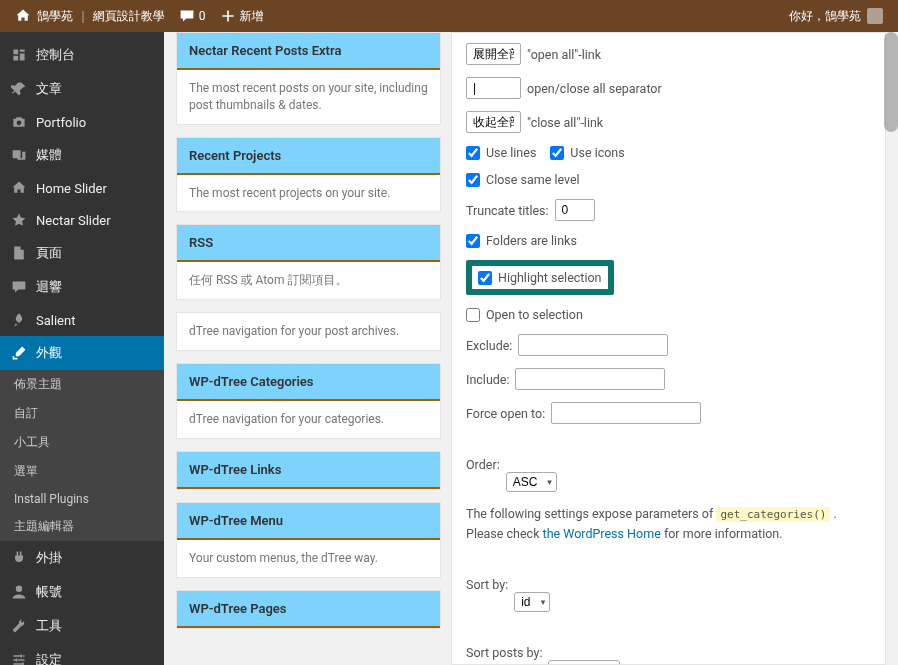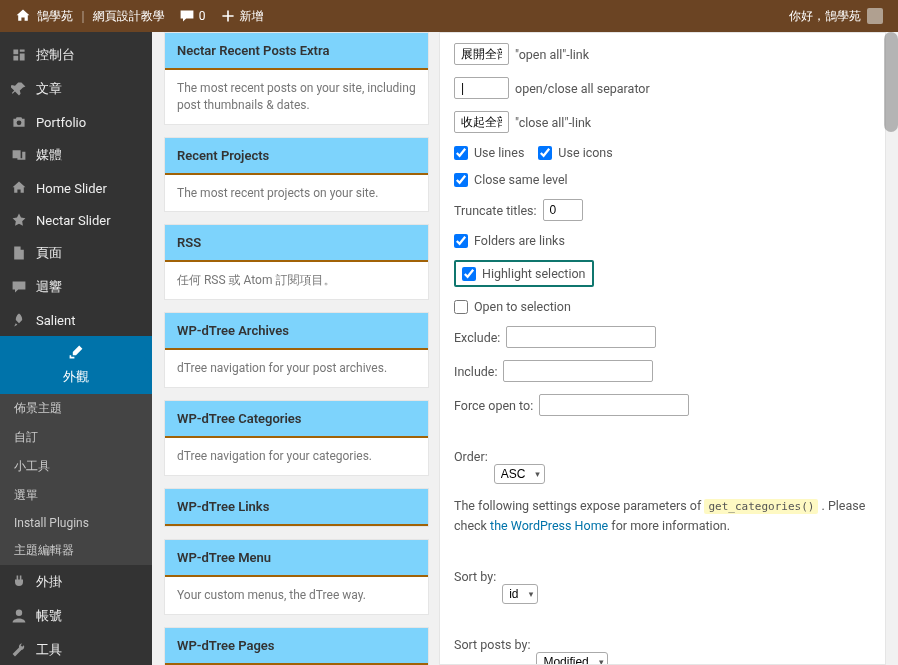--- a/index.html
+++ b/index.html
@@ -4,44 +4,44 @@
 <style>
 * { box-sizing: border-box; margin: 0; padding: 0; }
 body { font-family: -apple-system, BlinkMacSystemFont, "Segoe UI", Roboto, sans-serif; font-size: 13px; color: #444; background: #f1f1f1; width: 898px; height: 665px; overflow: hidden; position: relative; }
 .toolbar { height: 32px; background: #6b4423; color: #fff; display: flex; align-items: center; padding: 0 8px; font-size: 12px; }
 .toolbar .tb-item { display: flex; align-items: center; padding: 0 7px; height: 32px; color: #fff; cursor: pointer; }
 .toolbar .tb-right { margin-left: auto; display: flex; align-items: center; }
 .toolbar .sep { color: rgba(255,255,255,0.6); margin: 0 4px; }
 .toolbar svg, .sidebar svg { width: 16px; height: 16px; fill: currentColor; }
 .toolbar .avatar { width: 16px; height: 16px; background: #b0a090; margin-left: 6px; border-radius: 2px; }
 .main { display: flex; height: calc(665px - 32px); }
-.sidebar { width: 152px; background: #333; color: #ccc; flex-shrink: 0; padding-top: 6px; }
+.sidebar { width: 164px; background: #333; color: #ccc; flex-shrink: 0; padding-top: 6px; }
 .sidebar .item { display: flex; align-items: center; padding: 8px 10px; cursor: pointer; color: #eee; gap: 8px; font-size: 13px; }
-.sidebar .item.active { background: #0073aa; color: #fff; position: relative; flex-direction: column; }
+.sidebar .item.active { background: #0073aa; color: #fff; position: relative; }
 .sidebar .item.active::after { content: ""; position: absolute; right: -8px; top: 50%; transform: translateY(-50%); border: 8px solid transparent; border-left-color: #0073aa; }
 .sidebar .icon { width: 18px; display: flex; justify-content: center; color: #999; }
 .sidebar .item.active .icon { color: #fff; }
 .sidebar .sub { background: #444; }
 .sidebar .sub .subitem { padding: 6px 10px 6px 14px; font-size: 12px; color: #ccc; cursor: pointer; }
 .content { flex: 1; display: flex; padding: 0 12px; overflow: hidden; background: #f1f1f1; gap: 10px; }
 .widgets-col { flex: 0 0 265px; display: flex; flex-direction: column; gap: 12px; }
 .widget { background: #fff; border: 1px solid #e5e5e5; }
 .widget .hd { background: #7dd3fc; border-bottom: 2px solid #a16207; padding: 10px 12px; font-weight: 600; color: #333; font-size: 13px; cursor: grab; }
 .widget .desc { padding: 10px 12px; color: #777; font-size: 12px; line-height: 1.4; }
 .settings-col { flex: 1; background: #fff; border: 1px solid #e5e5e5; padding: 10px 14px; font-size: 12.5px; color: #555; overflow: hidden; }
 .settings-col .row { margin-bottom: 12px; display: flex; align-items: center; flex-wrap: wrap; gap: 6px; }
 .settings-col input[type=text] { border: 1px solid #aaa; border-radius: 2px; padding: 3px 6px; font-size: 12px; width: 55px; }
 .settings-col input.wide { width: 150px; }
 .settings-col input.mid { width: 40px; }
 .settings-col select { border: 1px solid #aaa; border-radius: 3px; padding: 2px 18px 2px 6px; font-size: 12px; background: #fff; appearance: none; -webkit-appearance: none; position: relative; }
 .sel-wrap { position: relative; display: inline-block; margin-top: 36px; }
 .sel-wrap::after { content: "▾"; position: absolute; right: 5px; top: 50%; transform: translateY(-50%); font-size: 9px; color: #555; pointer-events: none; }
 .settings-col label.ck { display: flex; align-items: center; gap: 6px; cursor: pointer; }
 .settings-col input[type=checkbox] { width: 14px; height: 14px; }
-.highlight-box { border: 2px solid #0f766e; padding: 4px 6px; display: inline-flex; align-items: center; gap: 6px; border-radius: 2px; }
+.highlight-box { border: 6px solid #0f766e; padding: 4px 6px; display: inline-flex; align-items: center; gap: 6px; border-radius: 2px; }
 .code { font-family: Menlo, monospace; background: #fef9c3; padding: 1px 4px; border-radius: 2px; font-size: 11px; }
 .link { color: #0073aa; cursor: pointer; }
 .para { line-height: 1.6; margin-bottom: 12px; }
 .scrollbar { position: absolute; right: 0; top: 32px; width: 14px; height: 100px; background: rgba(0,0,0,0.25); border-radius: 7px; }
 </style>
 </head>
 <body>
 
 <div class="toolbar">
   <div class="tb-item">
@@ -207,21 +207,20 @@
         </div>
         <div class="widget">
           <div class="hd">Recent Projects</div>
           <div class="desc">The most recent projects on your site.</div>
         </div>
         <div class="widget">
           <div class="hd">RSS</div>
           <div class="desc">任何 RSS 或 Atom 訂閱項目。</div>
         </div>
         <div class="widget">
-          <div class="hd">WP-dTree Archives</div>
           <div class="desc">dTree navigation for your post archives.</div>
         </div>
         <div class="widget">
           <div class="hd">WP-dTree Categories</div>
           <div class="desc">dTree navigation for your categories.</div>
         </div>
         <div class="widget">
           <div class="hd">WP-dTree Links</div>
         </div>
         <div class="widget">

